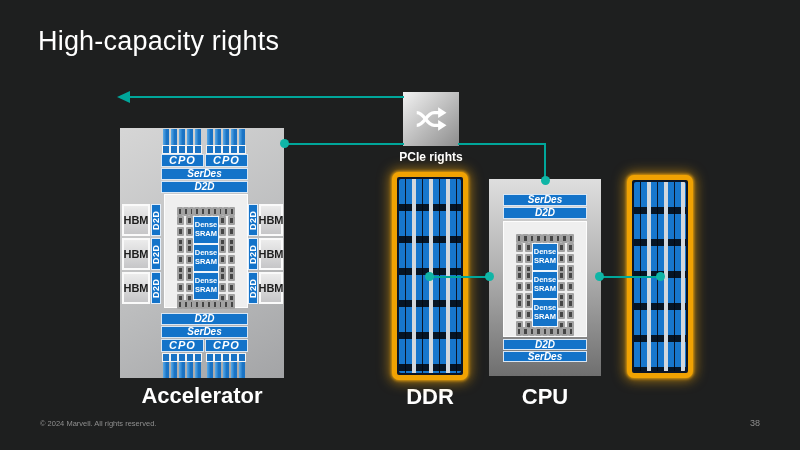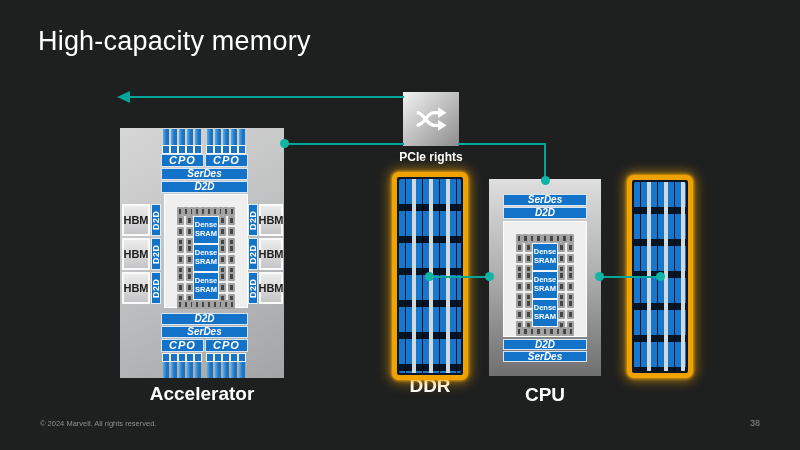--- a/index.html
+++ b/index.html
@@ -63,31 +63,31 @@
 
   
   .dimm{position:absolute;border:5px solid #f0a202;border-radius:7px;background:#0b1526;z-index:10;
         box-shadow:0 0 12px 3px rgba(244,168,10,.55), 0 0 3px 1px rgba(244,168,10,.8);box-sizing:border-box;}
   .dimm-inner{position:absolute;inset:2px;border-radius:2px;
     background:
       repeating-linear-gradient(90deg, rgba(0,0,0,0) 0 13px, #d3d8dd 13px 17px),
       repeating-linear-gradient(180deg, rgba(0,0,0,0) 0 25px, rgba(4,7,13,0.88) 25px 32px),
       repeating-linear-gradient(90deg,#1777cd 0 6px,#0b1526 6px 7px,#1777cd 7px 13px,#0b1526 13px 17px);}
 
-  .comp-label{position:absolute;color:#fff;font-weight:bold;font-size:19px;text-align:center;}
+  .comp-label{position:absolute;color:#fff;font-weight:bold;font-size:22px;text-align:center;}
 
   .footer{position:absolute;left:40px;top:419px;color:#8f8f8f;font-size:7.5px;}
   .pagenum{position:absolute;left:750px;top:418px;color:#8f8f8f;font-size:9px;}
 </style>
 </head>
 <body>
 
 <div class="slide">
 
-  <h1 class="title">High-capacity memory</h1>
+  <h1 class="title">High-capacity rights</h1>
 
   <div class="tline" style="left:130px;top:96px;width:274px"></div>
   <div class="arrowhead" style="left:117px;top:91px"></div>
   <div class="tline" style="left:286px;top:143px;width:118px"></div>
   <div class="tline" style="left:458px;top:143px;width:88px"></div>
   <div class="tline v" style="left:544px;top:143px;height:38px"></div>
   <div class="tline" style="left:429px;top:276px;width:62px"></div>
   <div class="tline" style="left:599px;top:276px;width:62px"></div>
   <div class="tdot" style="left:280px;top:139px"></div>
   <div class="tdot" style="left:541px;top:176px"></div>
@@ -252,21 +252,21 @@
         <span class="fiber"></span>
         <span class="fiber"></span>
         <span class="fiber"></span>
       </div>
   </div>
   <div class="comp-label" style="left:120px;top:383px;width:164px">Accelerator</div>
 
   <div class="dimm" style="left:392px;top:172px;width:76px;height:208px">
     <div class="dimm-inner"></div>
   </div>
-  <div class="comp-label" style="left:392px;top:375px;width:76px">DDR</div>
+  <div class="comp-label" style="left:392px;top:384px;width:76px">DDR</div>
 
   <div class="cpu">
     <div class="bar" style="left:14px;top:15px;width:84px;height:12px">SerDes</div>
     <div class="bar" style="left:14px;top:28px;width:84px;height:12px">D2D</div>
 
     <div class="whitearea" style="left:14px;top:42px;width:84px;height:116px">
       <div class="padrow">
           <span class="pad"></span>
           <span class="pad"></span>
           <span class="pad"></span>

